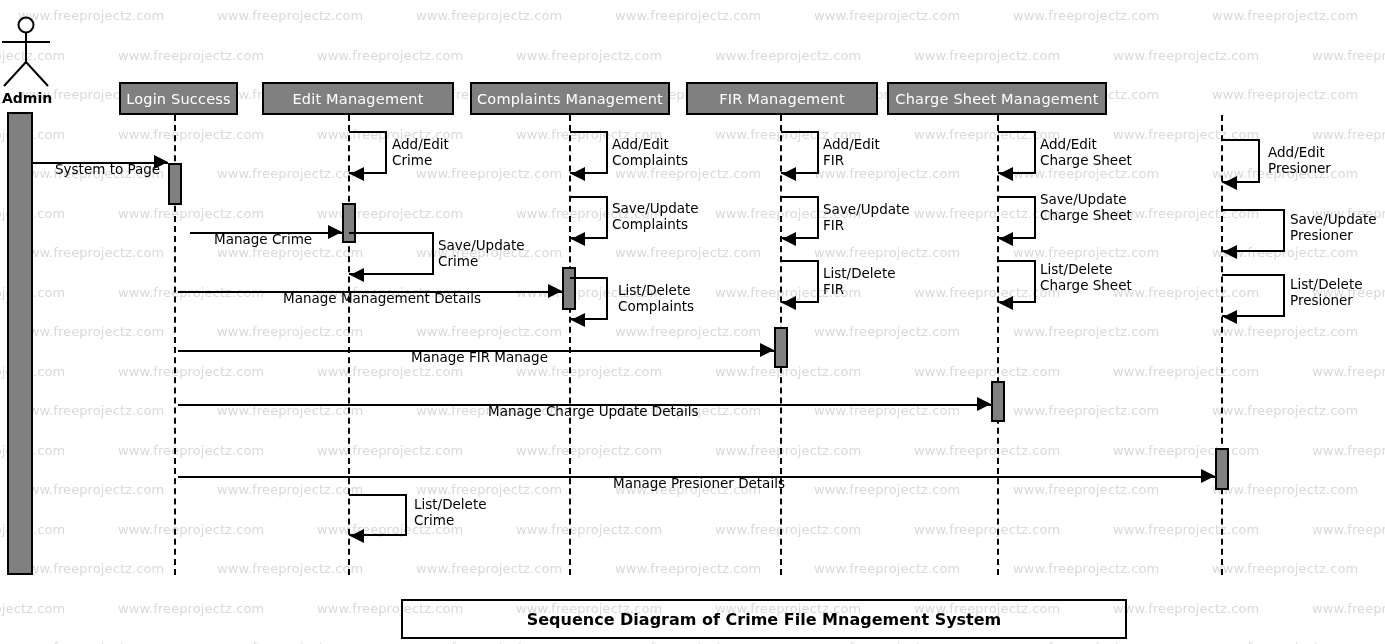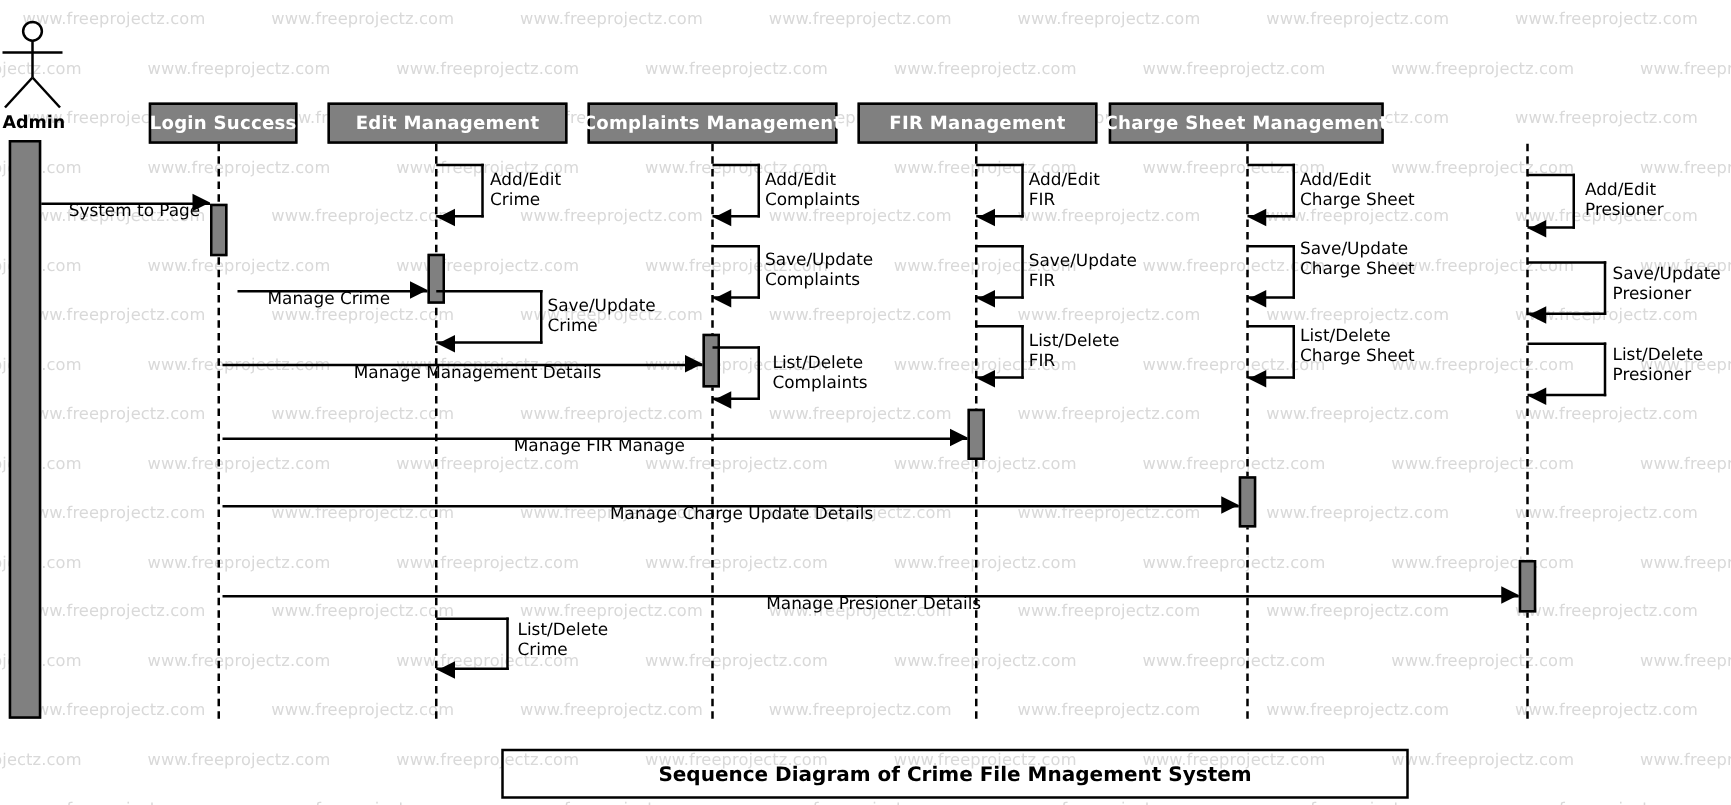--- a/index.html
+++ b/index.html
@@ -52,21 +52,21 @@
   }
   .head-box {
     position: absolute;
     background: #808080;
     border: 2px solid #000;
     box-sizing: border-box;
     display: flex;
     align-items: center;
     justify-content: center;
     color: #ffffff;
-    font-weight: bold;
+    font-weight: normal;
     font-size: 14.5px;
     white-space: nowrap;
     letter-spacing: 0.2px;
   }
   .lifeline {
     position: absolute;
     width: 0;
     border-left: 2px dashed #000;
   }
   .activation {

